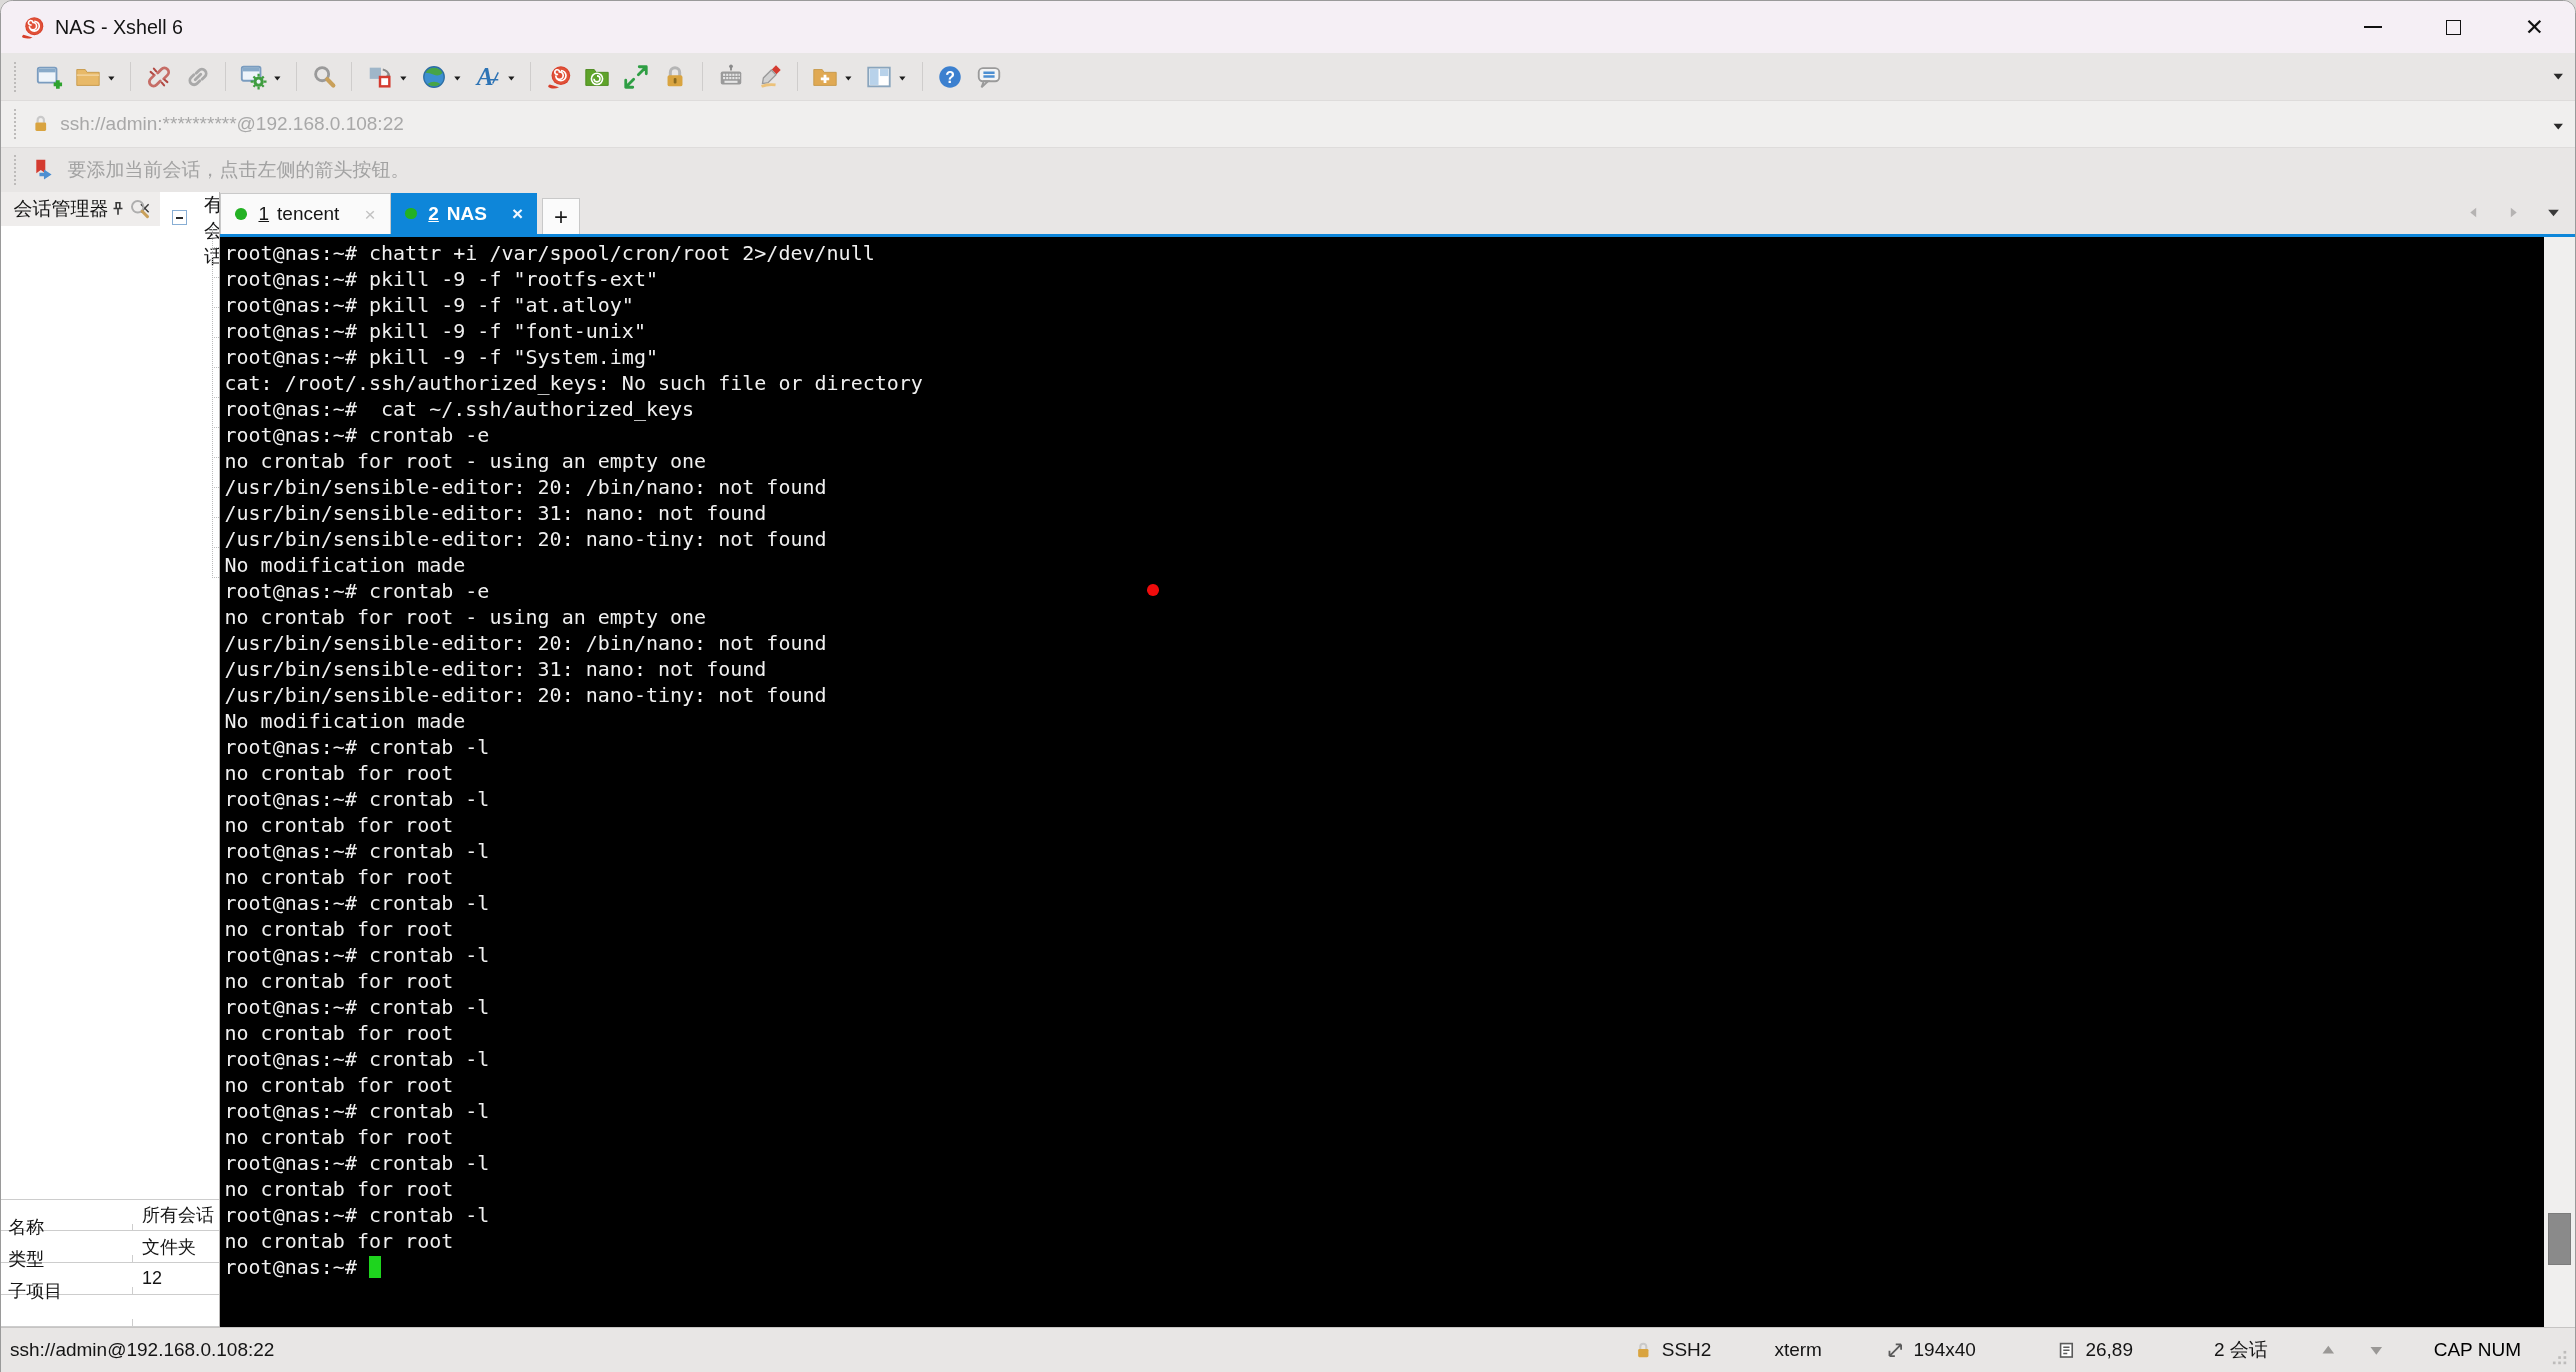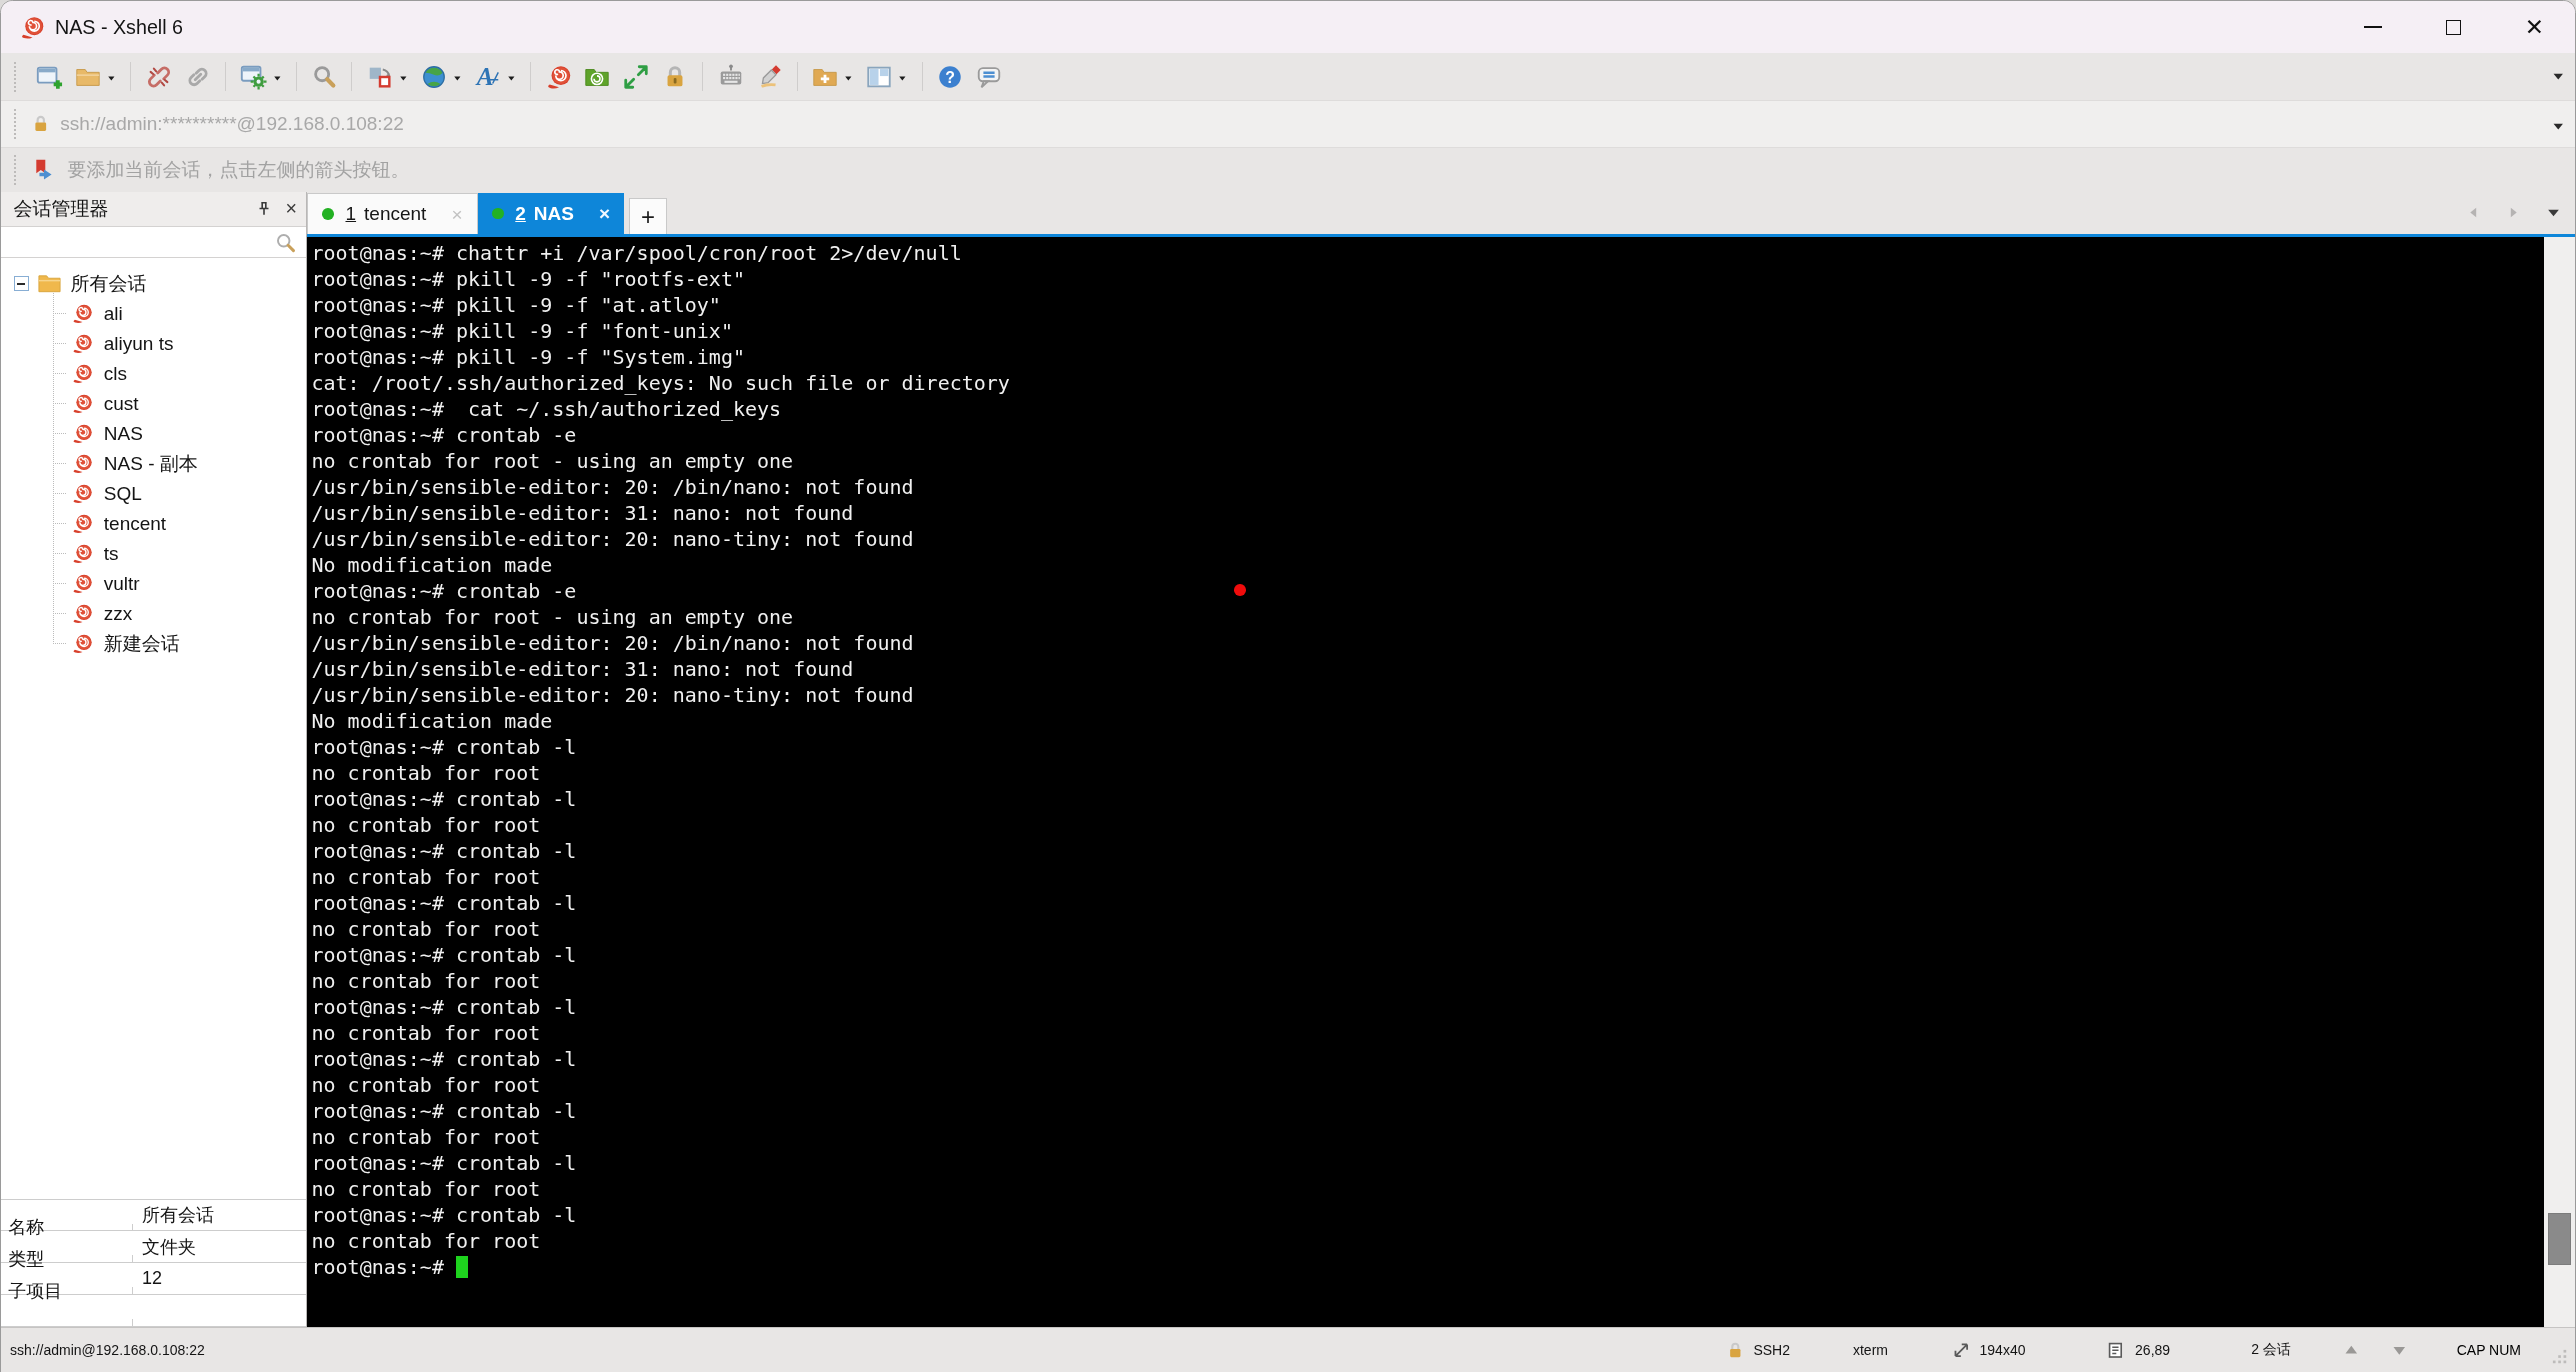--- a/index.html
+++ b/index.html
@@ -38,21 +38,21 @@
 
   
   .infobar { height:45px; background:#e8e6e5; border-top:0.9px solid #dedcdb; display:flex; align-items:center; padding-left:9px; flex:none; }
   .flag { width:27px; height:27px; margin-right:10.7px; }
   .info-text { font-size:19px; color:#a2a2a2; }
 
   
   .main { flex:1; display:flex; min-height:0; }
 
   
-  .sidebar { width:306px; background:#fff; border-right:0.9px solid #b9b7b6; display:flex; flex-direction:column; position:relative; flex:none; }
+  .sidebar { width:219px; background:#fff; border-right:0.9px solid #b9b7b6; display:flex; flex-direction:row; position:relative; flex:none; }
   .sidebar-header { height:34px; background:#efedec; display:flex; align-items:center; padding:0 9px 0 12.5px; font-size:19px; color:#141414; flex:none; }
   .sh-icons { margin-left:auto; display:flex; align-items:center; gap:12.5px; }
   .sh-icons .ic { width:18px; height:18px; }
   .sh-close { font-size:19.7px; color:#3a3a3a; line-height:1; }
   .searchbox { height:32px; background:#fff; border-top:0.9px solid #d4d2d1; border-bottom:0.9px solid #d4d2d1; position:relative; flex:none; }
   .searchbox .ic { position:absolute; right:9px; top:4.5px; width:23px; height:23px; }
   .tree { flex:1; padding-top:10.7px; font-size:19px; color:#141414; position:relative; overflow:hidden; }
   .tree-row { height:30px; display:flex; align-items:center; }
   .tree-root { padding-left:12.5px; }
   .expander { width:15px; height:15px; border:0.9px solid #88aed4; background:#fff; position:relative; margin-right:8px; flex:none; }
@@ -87,21 +87,21 @@
 
   .terminal-wrap { flex:1; position:relative; background:#000; min-height:0; }
   .terminal { position:absolute; left:0; top:0; right:31px; bottom:0; padding:2.7px 0 0 4.5px; font-family:"DejaVu Sans Mono", monospace; font-size:20px; line-height:26px; color:#f0f0f0; overflow:hidden; }
   .term-line { white-space:pre; height:26px; }
   .cursor { display:inline-block; width:11.6px; height:22.4px; background:#1ed41e; vertical-align:-4.5px; }
   .red-dot { position:absolute; width:11.6px; height:11.6px; border-radius:50%; background:#f00c0c; left:927px; top:347px; }
   .scrollbar { position:absolute; right:0; top:0; bottom:0; width:31px; background:#f0efee; }
   .scroll-thumb { position:absolute; left:3.6px; right:3.6px; top:976px; height:52px; background:#8a8a8a; border:0.9px solid #7c7c7c; }
 
   
-  .statusbar { height:45px; background:#e8e6e5; border-top:0.9px solid #c6c4c3; display:flex; align-items:center; font-size:14px; color:#141414; padding:0 54px 0 9px; position:relative; flex:none; }
+  .statusbar { height:45px; background:#e8e6e5; border-top:0.9px solid #c6c4c3; display:flex; align-items:center; font-size:19px; color:#141414; padding:0 54px 0 9px; position:relative; flex:none; }
   .sb-left { flex:1; }
   .sb-seg { display:flex; align-items:center; }
   .sb-seg .ic { width:20.6px; height:20.6px; margin-right:8px; }
   .sb-seg.disabled { color:#000000; }
   .sb-grip { position:absolute; right:7.2px; bottom:7.2px; width:16px; height:16px; }
 </style>
 </head>
 <body>
 
 <div class="window">

